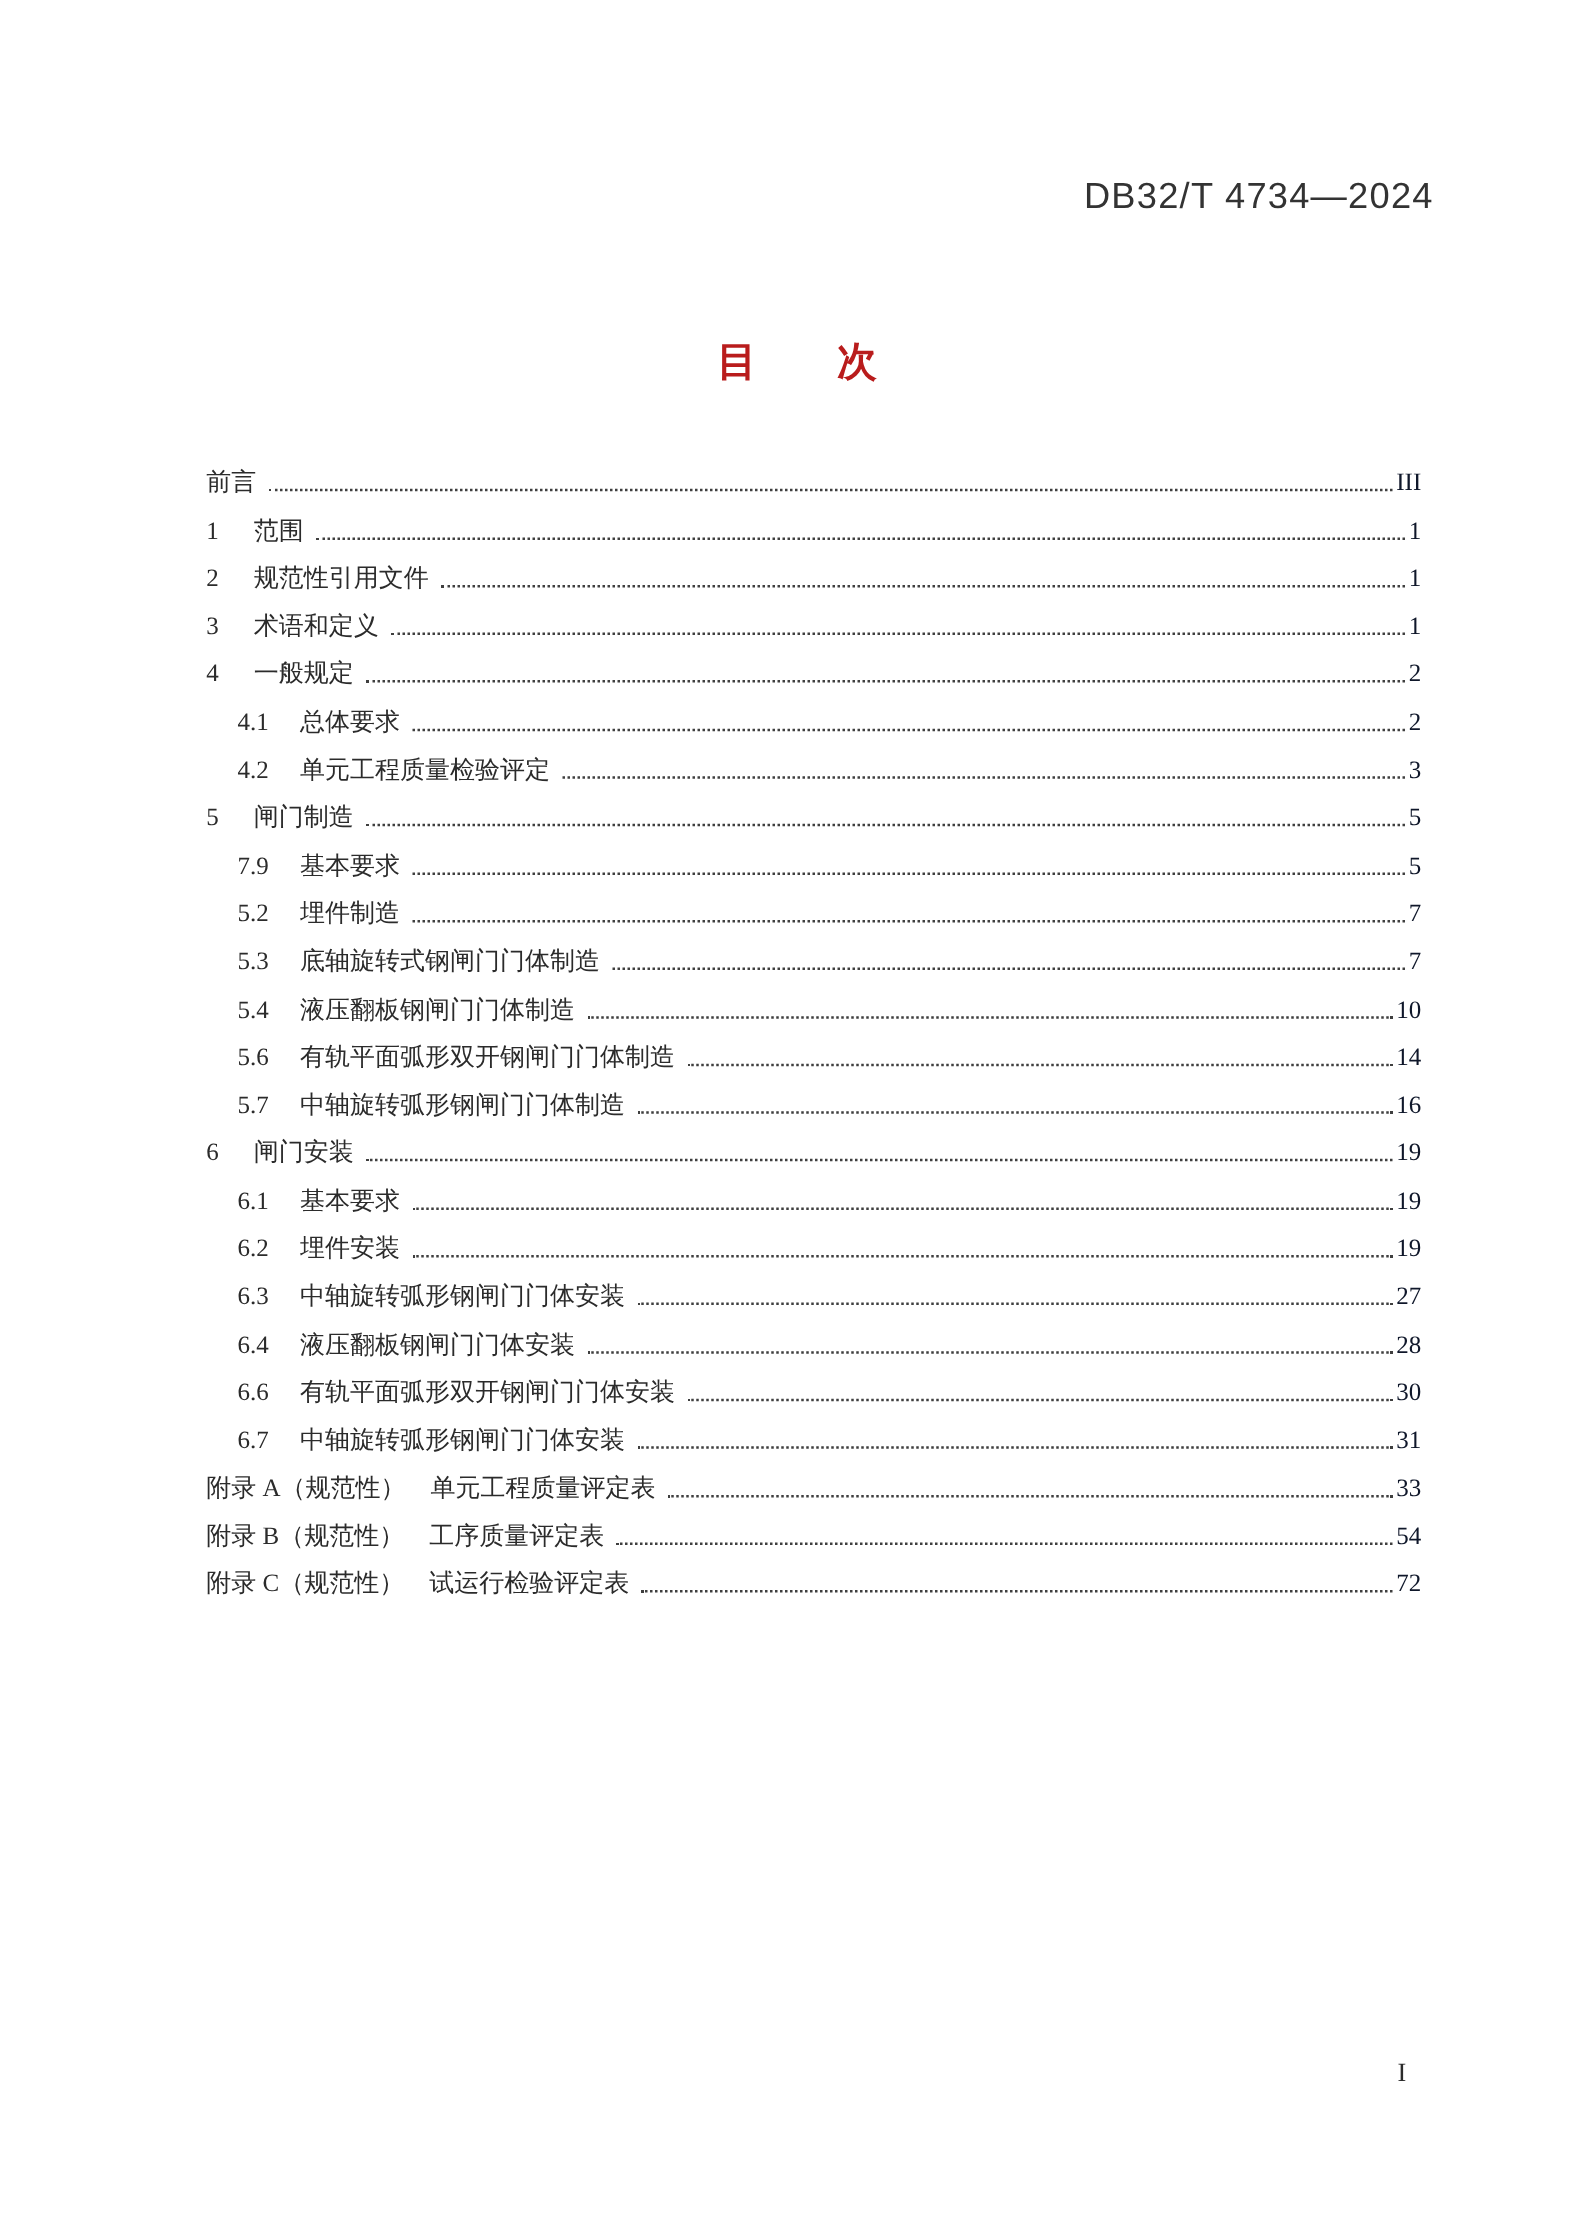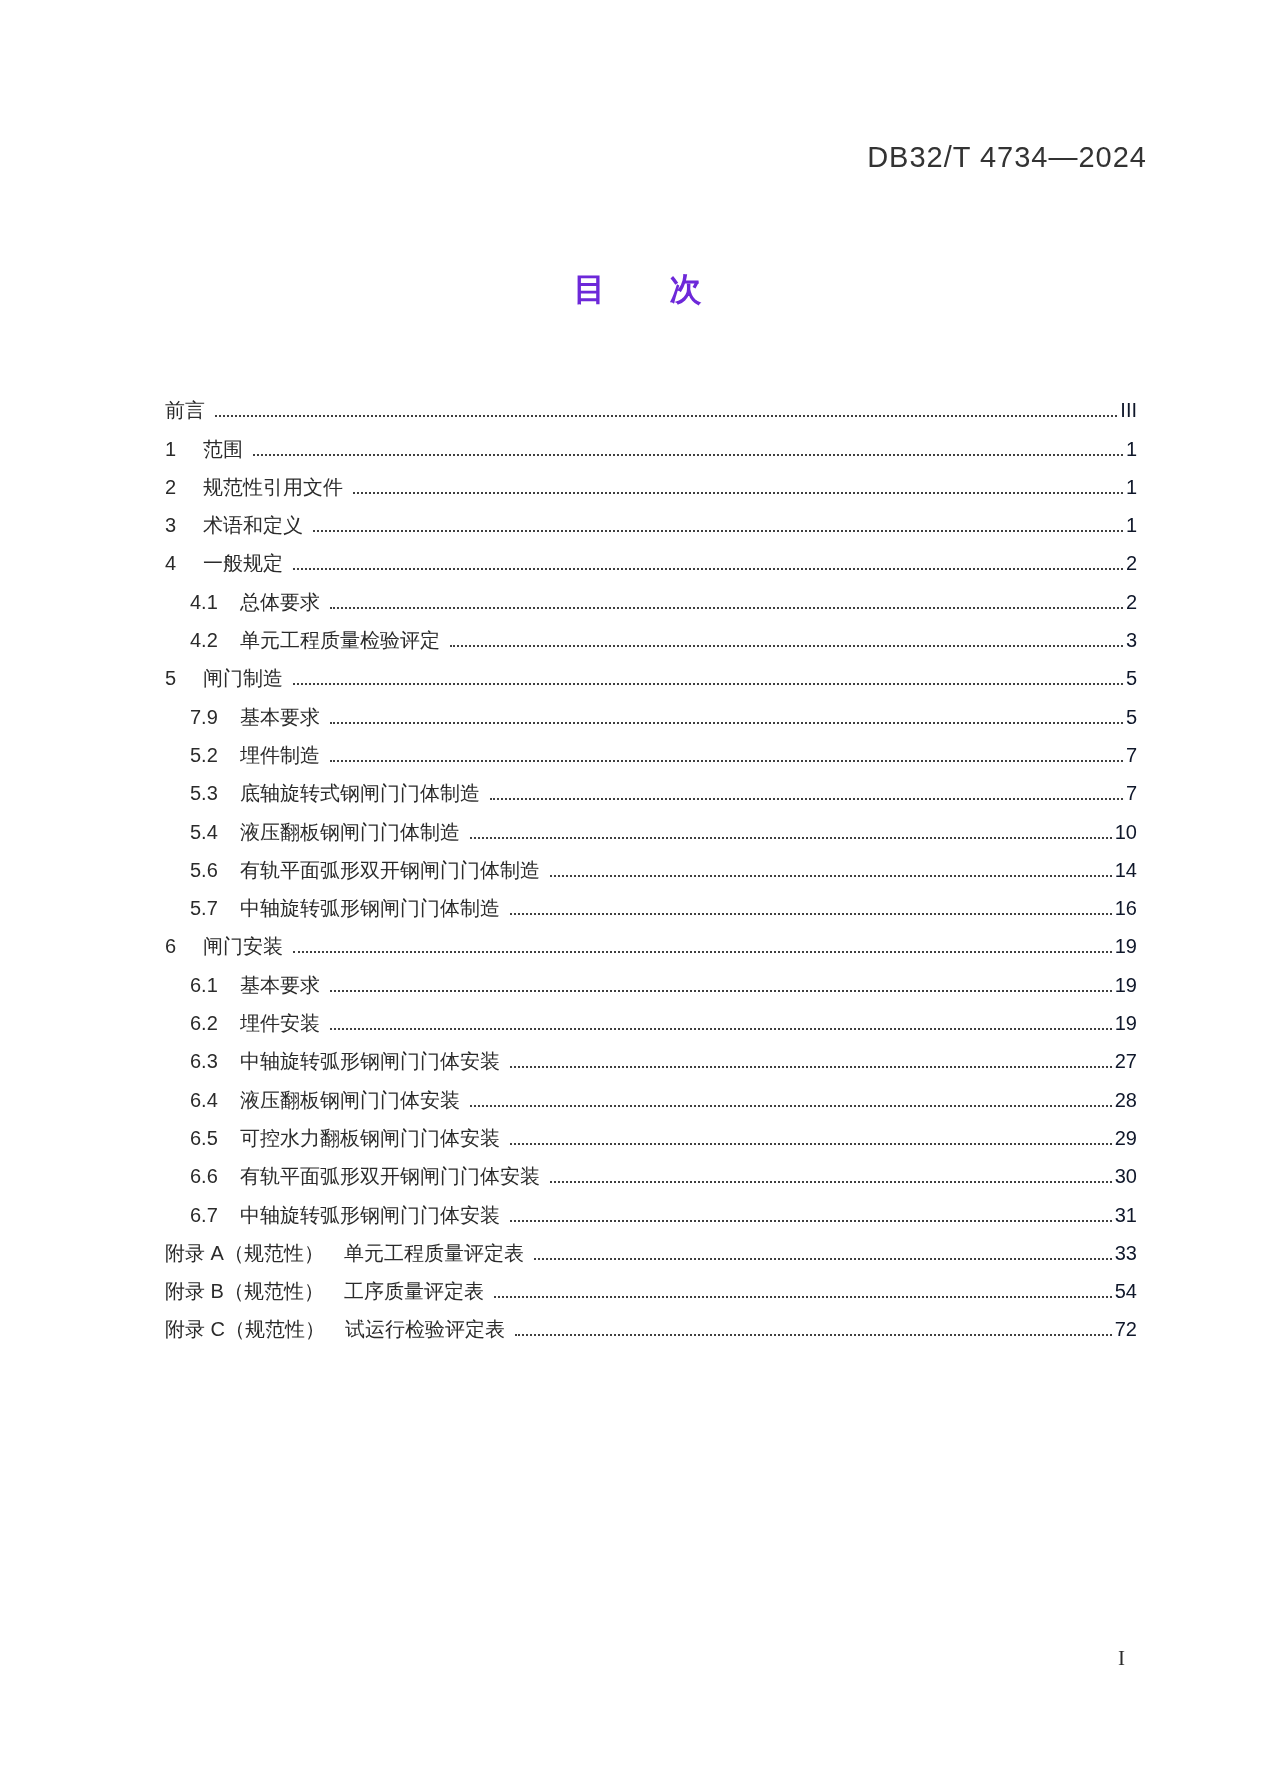--- a/index.html
+++ b/index.html
@@ -27,28 +27,29 @@
   }
   .toc-title {
     position: absolute;
     top: 268px;
     left: 0;
     width: 100%;
     margin: 0;
     text-align: center;
     font-size: 32px;
     font-weight: 600;
-    color: #6d28d9;
+    color: #b91c1c;
     white-space: pre;
   }
   .toc {
     position: absolute;
-    top: 388px;
+    top: 364px;
     left: 165px;
     width: 972px;
+    font-family: Liberation Serif, serif;
   }
   .row {
     display: flex;
     align-items: flex-end;
     height: 38.3px;
     box-sizing: border-box;
     padding-bottom: 5px;
     font-size: 20px;
     line-height: 1.1;
   }
@@ -201,26 +202,20 @@
         <span class="dots"></span>
         <span class="pagenum">27</span>
       </div>
       <div class="row lvl1">
         <span class="num">6.4</span>
         <span class="label">液压翻板钢闸门门体安装</span>
         <span class="dots"></span>
         <span class="pagenum">28</span>
       </div>
       <div class="row lvl1">
-        <span class="num">6.5</span>
-        <span class="label">可控水力翻板钢闸门门体安装</span>
-        <span class="dots"></span>
-        <span class="pagenum">29</span>
-      </div>
-      <div class="row lvl1">
         <span class="num">6.6</span>
         <span class="label">有轨平面弧形双开钢闸门门体安装</span>
         <span class="dots"></span>
         <span class="pagenum">30</span>
       </div>
       <div class="row lvl1">
         <span class="num">6.7</span>
         <span class="label">中轴旋转弧形钢闸门门体安装</span>
         <span class="dots"></span>
         <span class="pagenum">31</span>

